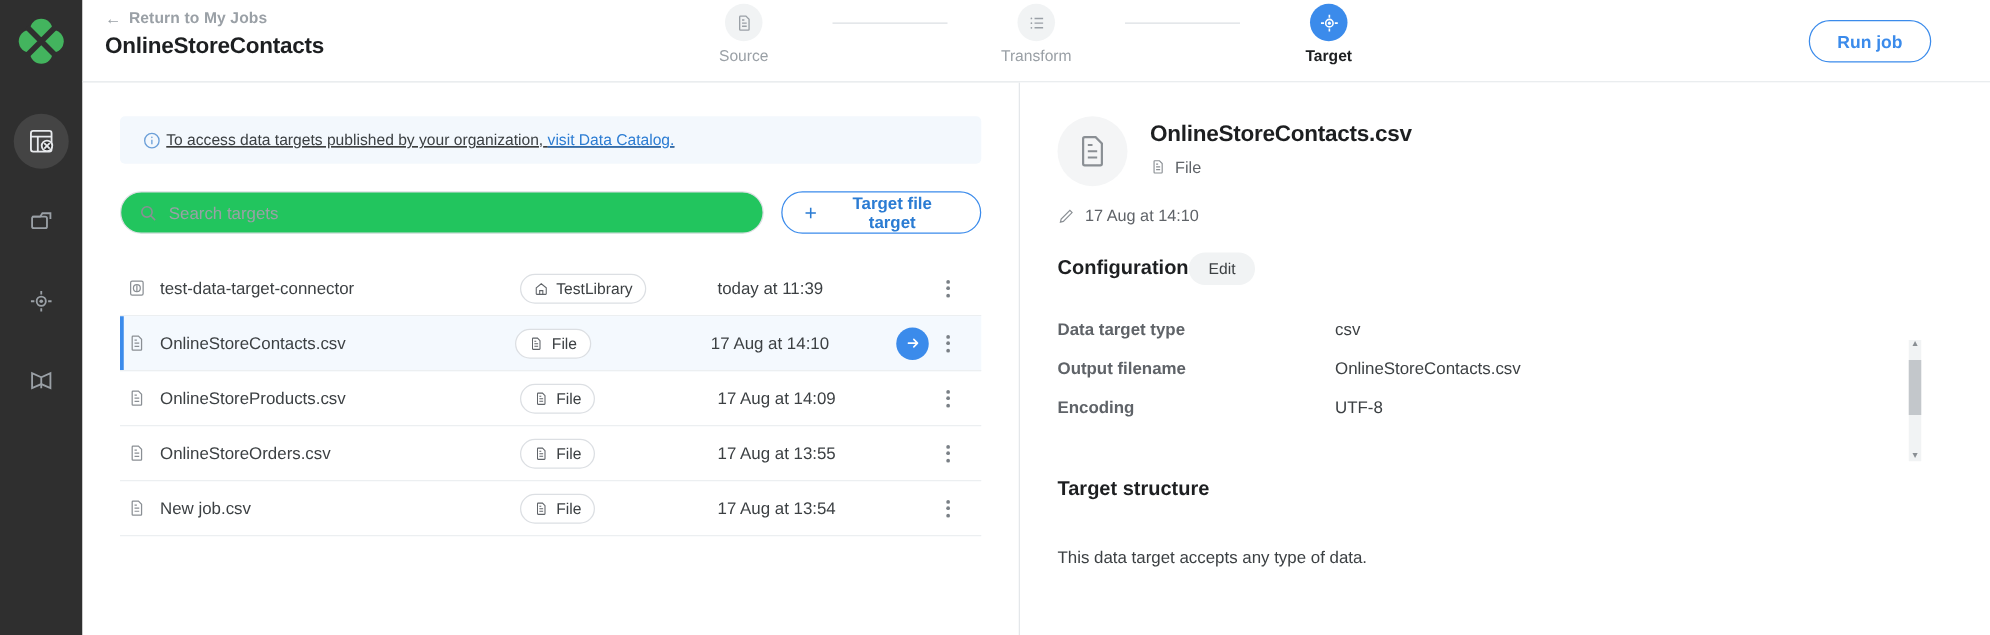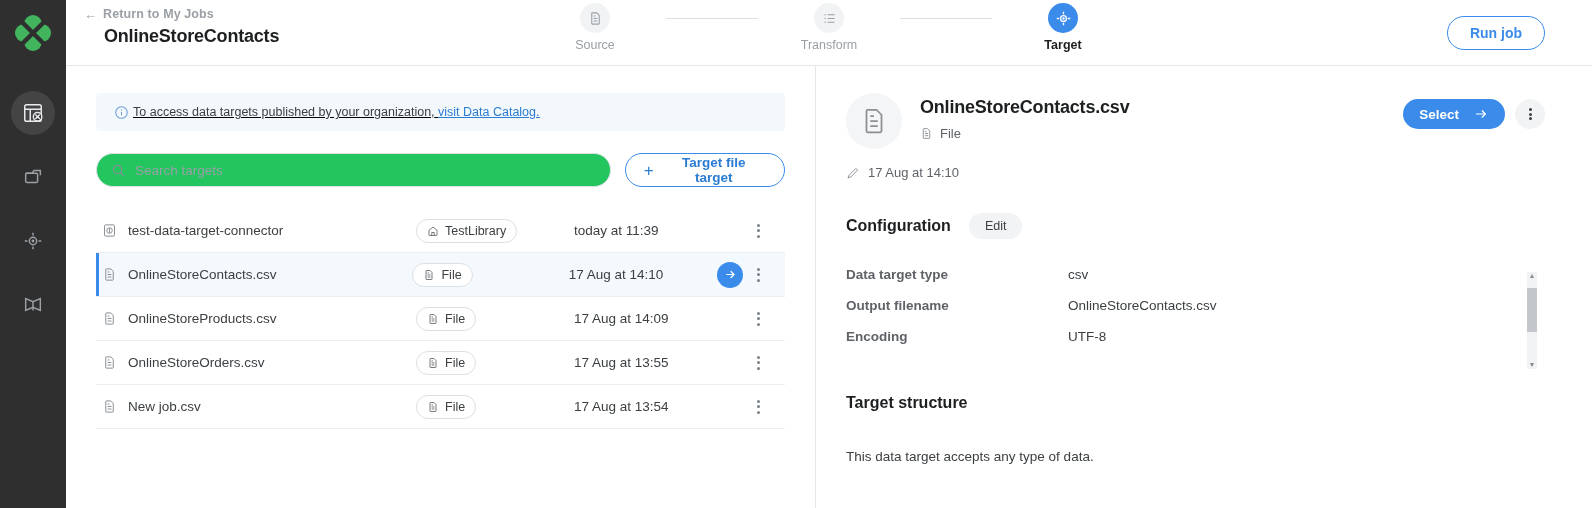--- a/index.html
+++ b/index.html
@@ -42,21 +42,21 @@
     background: #fff;
   }
   .hdr-left { position: absolute; left: 18px; top: 7px; }
   .return-link {
     display: flex; align-items: center; gap: 6px;
     font-size: 12.5px; font-weight: bold; color: #9aa0a6;
     cursor: pointer; letter-spacing: .1px;
   }
   .return-arrow { font-size: 13px; line-height: 1; color: #9aa0a6; }
   .job-title {
-    margin-top: 5px; margin-left: 20px;
+    margin-top: 5px; 
     font-size: 18px; font-weight: bold; color: #1d1f21; letter-spacing: -.2px;
   }
 
   
   .stepper {
     position: absolute; left: 50%; transform: translateX(-50%);
     top: 3px; display: flex; align-items: flex-start;
   }
   .step { width: 142px; display: flex; flex-direction: column; align-items: center; cursor: pointer; }
   .step-bubble {
@@ -186,21 +186,21 @@
     width: 30px; height: 30px; border-radius: 50%; background: #f1f3f4;
     display: flex; align-items: center; justify-content: center; cursor: pointer;
   }
   .round-kebab i { width: 3px; height: 3px; border-radius: 50%; background: #3c4043; display: block; margin: 1.3px 0; }
 
   .edited-line {
     margin-top: 16px; display: flex; align-items: center; gap: 8px;
     font-size: 13px; color: #5f6368;
   }
 
-  .section-title-row { margin-top: 33px; display: flex; align-items: center; gap: 18px; }
+  .section-title-row { margin-top: 22px; display: flex; align-items: center; }
   .section-title { font-size: 16px; font-weight: bold; color: #1d1f21; }
   .edit-btn {
     height: 26px; padding: 0 16px; border: none; border-radius: 13px;
     background: #f1f3f4; color: #3c4043;
     font-size: 12.5px; font-family: inherit; cursor: pointer;
   }
 
   .cfg { margin-top: 20px; }
   .cfg-row { display: flex; align-items: center; height: 31px; font-size: 13.5px; }
   .cfg-key { width: 222px; font-weight: bold; color: #5f6368; }
@@ -546,37 +546,20 @@
             <div class="detail-sub">
               <span class="icon">
                 <svg width="13" height="13" viewBox="0 0 24 24" fill="none" stroke="#8a8f94" stroke-width="1.7">
                   <path d="M14 3H7a1 1 0 00-1 1v16a1 1 0 001 1h10a1 1 0 001-1V7l-4-4z"></path>
                   <path d="M9 12h6M9 16h6M9 8h3"></path>
                 </svg>
               </span>
               <span>File</span>
             </div>
           </div>
-          <div class="detail-actions">
-            <button class="select-btn">
-              <span>Select</span>
-              <span class="icon">
-                <svg width="16" height="14" viewBox="0 0 24 24" fill="none" stroke="#fff" stroke-width="2.1" stroke-linecap="round" stroke-linejoin="round">
-                  <path d="M4 12h15M14 6.5L19.5 12 14 17.5"></path>
-                </svg>
-              </span>
-            </button>
-            <div class="round-kebab">
-                <div>
-                  <i></i>
-                  <i></i>
-                  <i></i>
-                </div>
-              </div>
-          </div>
         </div>
 
         <div class="edited-line">
           <span class="icon">
             <svg width="14" height="14" viewBox="0 0 24 24" fill="none" stroke="#8a8f94" stroke-width="1.6" stroke-linecap="round">
               <path d="M4 20l4-1L20 7l-3-3L5 16l-1 4z"></path>
             </svg>
           </span>
           <span>17 Aug at 14:10</span>
         </div>

